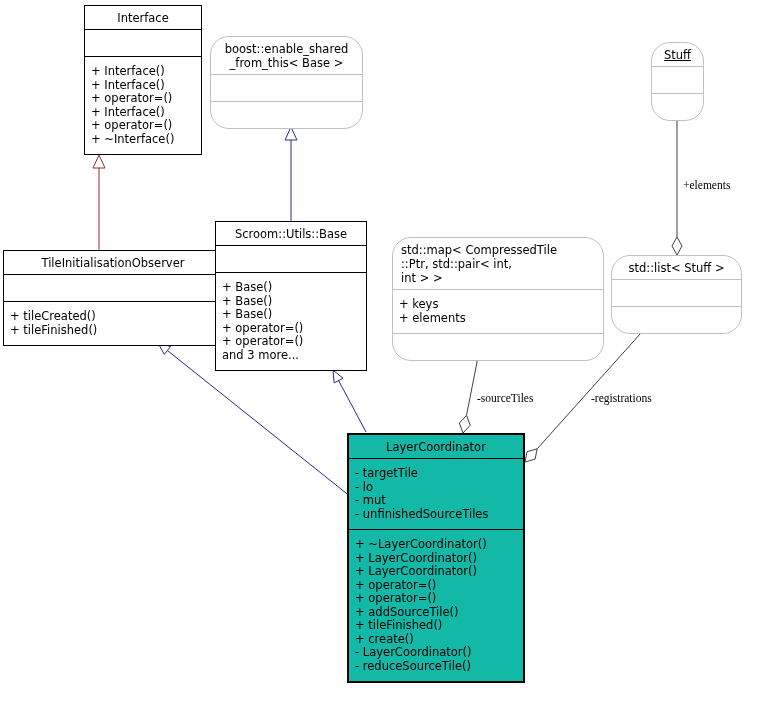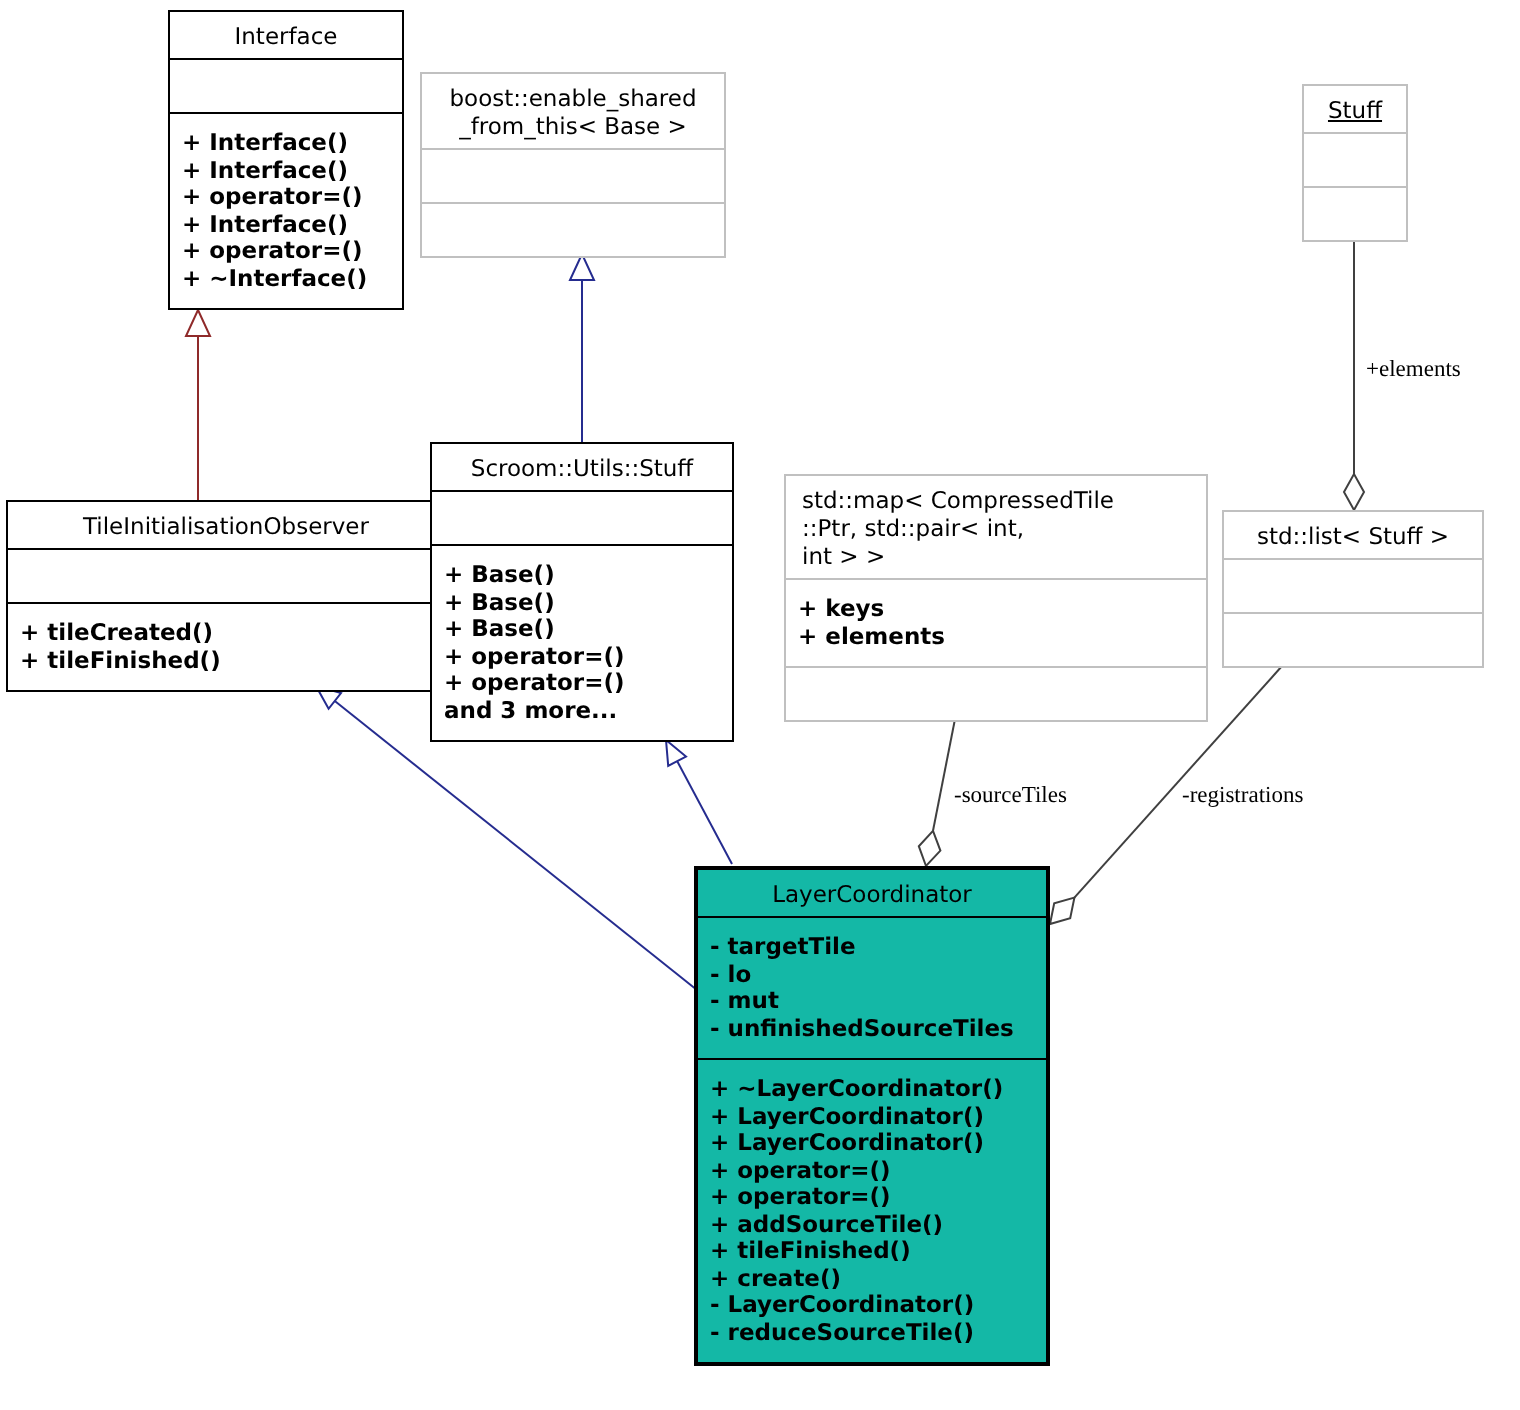--- a/index.html
+++ b/index.html
@@ -3,30 +3,30 @@
 <meta charset="utf-8">
 <style>
   html,body{margin:0;padding:0;background:#ffffff;}
   #stage{
     position:relative;width:760px;height:705px;background:#ffffff;overflow:hidden;
     font-family:"DejaVu Sans","Liberation Sans",sans-serif;
     font-size:11.5px;color:#000;
   }
   #edges{position:absolute;left:0;top:0;width:760px;height:705px;pointer-events:none;}
   .uml-box{position:absolute;background:#ffffff;border:1px solid #000;box-sizing:border-box;}
-  .uml-box.muted{border-color:#c0c0c0;}
+  .uml-box.muted{border-color:#c0c0c0;border-radius:19px;}
   .uml-box.muted .uml-sec{border-top-color:#c0c0c0;}
   .uml-box.highlight{background:#14b8a6;border-width:2px;}
   .uml-title{padding:5px 4px 4px 4px;line-height:14px;text-align:center;white-space:nowrap;}
   .uml-title.multiline{text-align:left;padding-left:8px;white-space:normal;}
   .uml-title .tline{line-height:14px;}
   .uml-title .tline.center{text-align:left;}
   .uml-sec{border-top:1px solid #000;padding:8px 6px;line-height:13.5px;}
   .uml-sec.empty{height:26px;padding:0;}
-  .uml-row{white-space:nowrap;font-weight:bold;}
+  .uml-row{white-space:nowrap;}
   .edge-label{position:absolute;white-space:nowrap;line-height:13px;font-family:Liberation Serif, serif;}
 </style>
 </head>
 <body>
 
 <div id="stage">
 
   <svg id="edges" viewBox="0 0 760 705">
 
     <g fill="none" stroke="#8f2a2a">
@@ -96,21 +96,21 @@
   <div class="uml-box" style="left:3px;top:250px;width:220px;">
     <div class="uml-title">TileInitialisationObserver</div>
     <div class="uml-sec empty"></div>
     <div class="uml-sec">
       <div class="uml-row">+ tileCreated()</div>
       <div class="uml-row">+ tileFinished()</div>
     </div>
   </div>
 
   <div class="uml-box" style="left:215px;top:221px;width:152px;">
-    <div class="uml-title">Scroom::Utils::Stuff</div>
+    <div class="uml-title">Scroom::Utils::Base</div>
     <div class="uml-sec empty"></div>
     <div class="uml-sec">
       <div class="uml-row">+ Base()</div>
       <div class="uml-row">+ Base()</div>
       <div class="uml-row">+ Base()</div>
       <div class="uml-row">+ operator=()</div>
       <div class="uml-row">+ operator=()</div>
       <div class="uml-row">and 3 more...</div>
     </div>
   </div>

